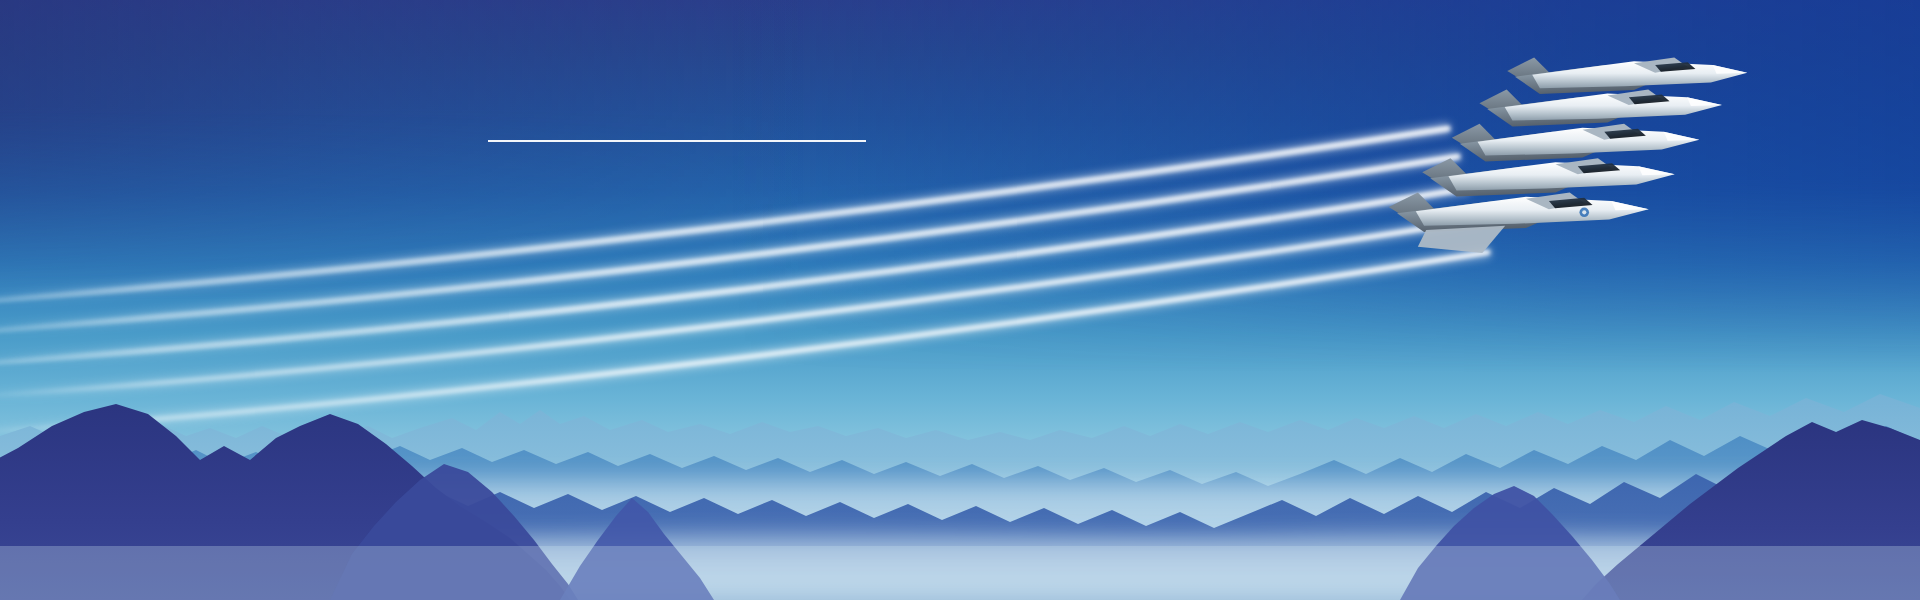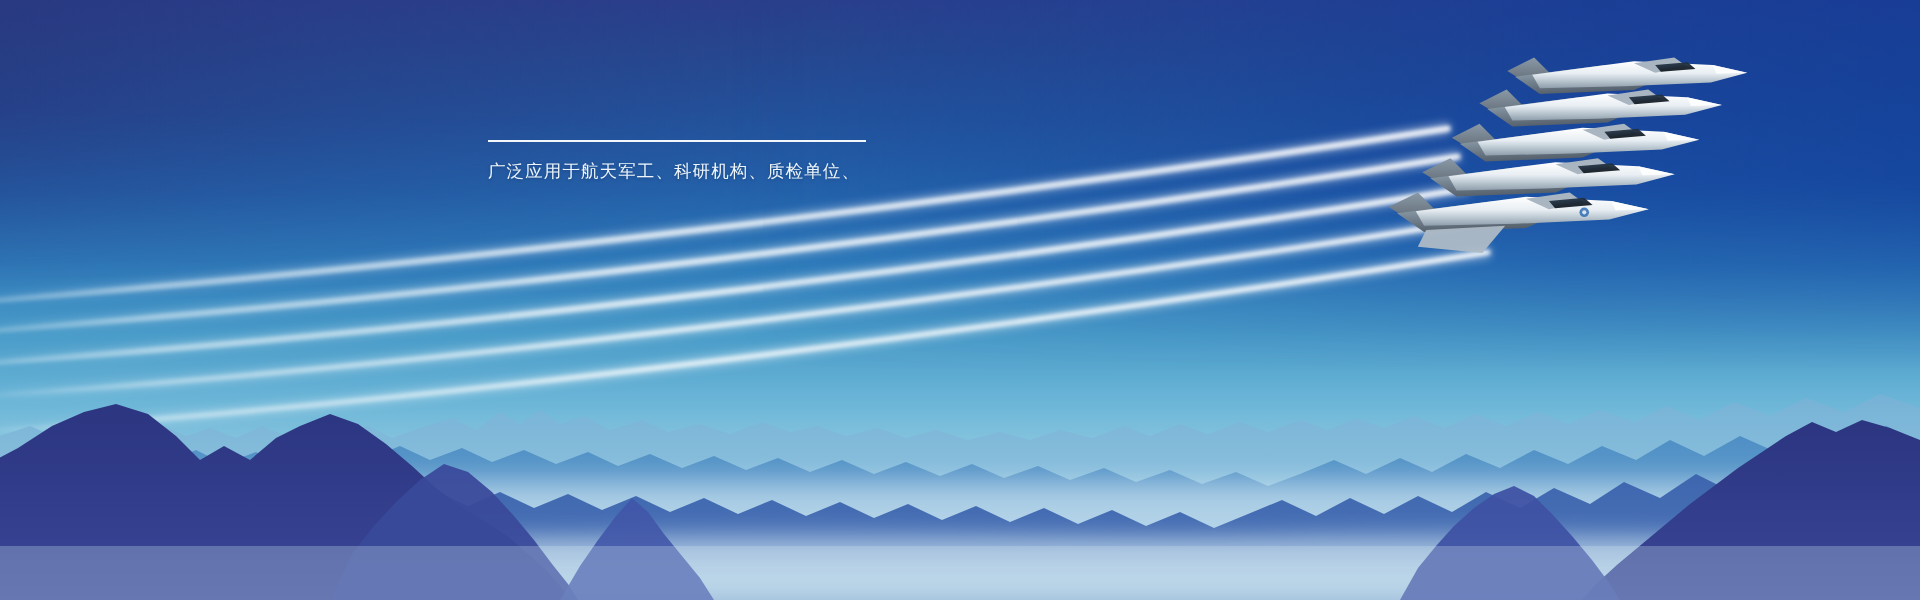--- a/index.html
+++ b/index.html
@@ -365,17 +365,16 @@
         L1514,146 L1534,156 L1552,174 L1572,196 L1592,220 L1610,244
         L1620,260 Z"></path>
 
       <rect x="0" y="206" width="1920" height="54" fill="#c9e2f0" opacity="0.30"></rect>
     </svg>
   </div>
 
   <div class="copy">
     <div class="rule"></div>
     <div class="sub">
-      <div>广泛应用于航天军工、科研机构、质检单位、</div>
     </div>
   </div>
 
 </div>
 
 </body></html>

